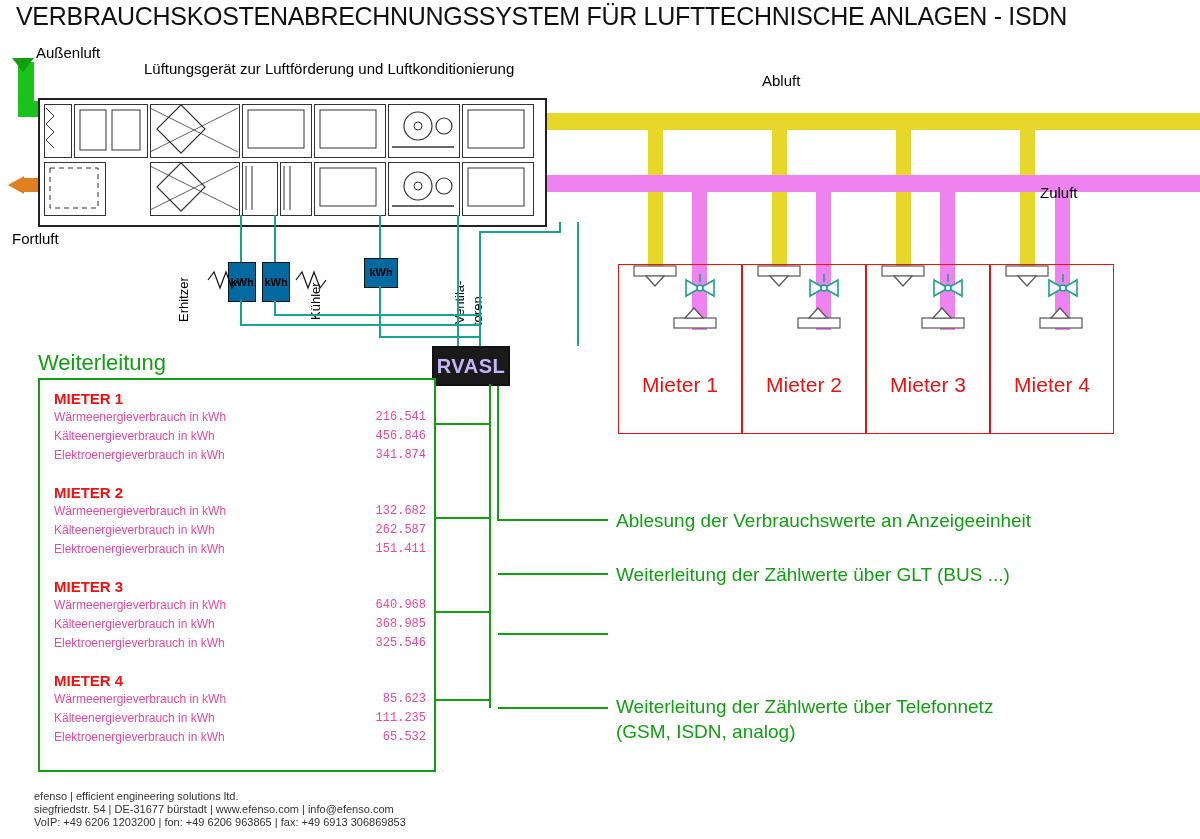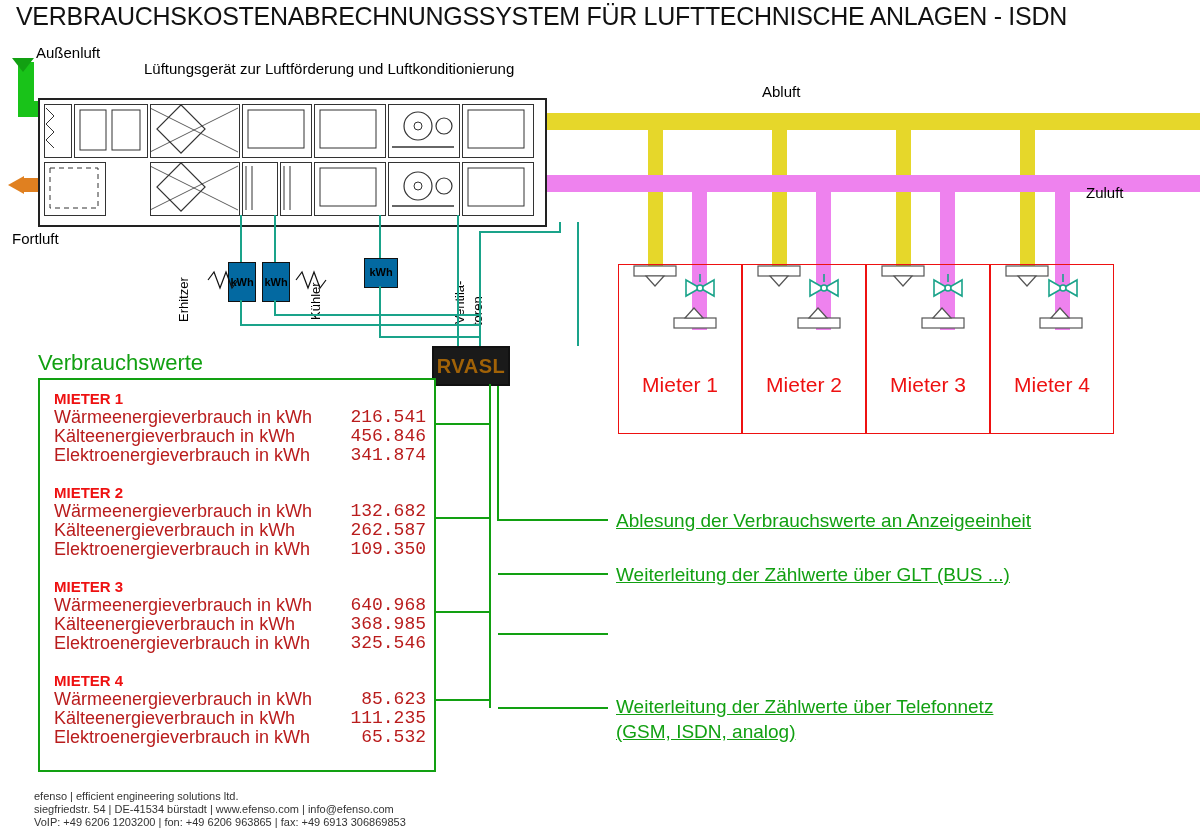--- a/index.html
+++ b/index.html
@@ -44,35 +44,35 @@
   }
 
   
   #anz-title{font-size:22px;color:#12a012;left:38px;top:350px;}
   #display-unit{
     left:38px;top:378px;width:398px;height:394px;
     border:2px solid #12a012;box-sizing:border-box;background:#fff;
   }
   .tenant-group{position:absolute;left:14px;width:372px;}
   .tenant-head{color:#e11;font-weight:bold;font-size:15px;margin-bottom:1px;}
-  .row{display:flex;justify-content:space-between;color:#b91c1c;font-size:18px;line-height:19px;}
+  .row{display:flex;justify-content:space-between;color:#ec4899;font-size:12px;line-height:19px;}
   .row .v{font-variant-numeric:tabular-nums;font-family:Liberation Mono, monospace;}
 
   
   #rvasl{
     left:432px;top:346px;width:78px;height:40px;
     background:#1a1a1a;border:2px solid #111;box-sizing:border-box;
   }
   #rvasl span{
     display:block;text-align:center;line-height:36px;
-    color:#a16207;font-weight:bold;font-size:20px;letter-spacing:.5px;
-  }
-
-  
-  .note{color:#12a012;font-size:19px;line-height:25px;white-space:nowrap;text-decoration:underline;}
+    color:#c4b5fd;font-weight:bold;font-size:20px;letter-spacing:.5px;
+  }
+
+  
+  .note{color:#12a012;font-size:19px;line-height:25px;white-space:nowrap;}
 
   
   .kwh{
     position:absolute;border:1.5px solid #111;background:#0369a1;
     font-size:11px;font-weight:bold;text-align:center;
   }
 
   
   #footer{left:34px;top:790px;font-size:11px;color:#333;line-height:13px;}
 
@@ -155,22 +155,22 @@
     <rect x="208" y="10" width="56" height="38" fill="none" stroke="#333" stroke-width="1"></rect>
     <rect x="280" y="10" width="56" height="38" fill="none" stroke="#333" stroke-width="1"></rect>
     <rect x="280" y="68" width="56" height="38" fill="none" stroke="#333" stroke-width="1"></rect>
     <rect x="428" y="10" width="56" height="38" fill="none" stroke="#333" stroke-width="1"></rect>
     <rect x="428" y="68" width="56" height="38" fill="none" stroke="#333" stroke-width="1"></rect>
   </svg>
 </div>
 
 <div class="abs lbl" style="left:36px;top:44px;text-align:right;">Außenluft</div>
 <div class="abs lbl" style="left:144px;top:60px;">Lüftungsgerät zur Luftförderung und Luftkonditionierung</div>
-<div class="abs lbl" style="left:762px;top:83px;">Abluft</div>
-<div class="abs lbl" style="left:1086px;top:184px;">Zuluft</div>
+<div class="abs lbl" style="left:762px;top:72px;">Abluft</div>
+<div class="abs lbl" style="left:1040px;top:184px;">Zuluft</div>
 <div class="abs lbl" style="left:12px;top:230px;">Fortluft</div>
 
 <div class="abs lbl-sm vert" style="left:176px;top:252px;height:70px;">Erhitzer</div>
 <div class="abs lbl-sm vert" style="left:308px;top:256px;height:64px;">Kühler</div>
 <div class="abs lbl-sm vert" style="left:452px;top:256px;height:68px;">Ventila-</div>
 <div class="abs lbl-sm vert" style="left:470px;top:276px;height:50px;">toren</div>
 
 <div class="abs kwh" style="left:228px;top:262px;width:26px;height:38px;">
   <span style="display:block;margin-top:13px;">kWh</span>
 </div>
@@ -267,21 +267,21 @@
         <circle cx="14" cy="8" r="3" fill="#fff"></circle>
         <line x1="14" y1="2" x2="14" y2="-6"></line>
       </g>
   </g>
 </svg>
 
 <div class="abs" id="rvasl">
   <span>RVASL</span>
 </div>
 
-<div class="abs" id="anz-title">Verbrauchswerte</div>
+<div class="abs" id="anz-title">Weiterleitung</div>
 
 <div class="abs" id="display-unit">
 
   <div class="tenant-group" style="top:10px;">
     <div class="tenant-head">MIETER 1</div>
     <div class="row">
         <span>Wärmeenergieverbrauch in kWh</span>
         <span class="v">216.541</span>
       </div>
     <div class="row">
@@ -299,21 +299,21 @@
     <div class="row">
         <span>Wärmeenergieverbrauch in kWh</span>
         <span class="v">132.682</span>
       </div>
     <div class="row">
         <span>Kälteenergieverbrauch in kWh</span>
         <span class="v">262.587</span>
       </div>
     <div class="row">
         <span>Elektroenergieverbrauch in kWh</span>
-        <span class="v">109.350</span>
+        <span class="v">151.411</span>
       </div>
   </div>
 
   <div class="tenant-group" style="top:198px;">
     <div class="tenant-head">MIETER 3</div>
     <div class="row">
         <span>Wärmeenergieverbrauch in kWh</span>
         <span class="v">640.968</span>
       </div>
     <div class="row">
@@ -370,15 +370,15 @@
 </div>
 <div class="abs note" style="left:616px;top:622px;">
 </div>
 <div class="abs note" style="left:616px;top:694px;">
   <div>Weiterleitung der Zählwerte über Telefonnetz</div>
   <div>(GSM, ISDN, analog)</div>
 </div>
 
 <div class="abs" id="footer">
   <div>efenso | efficient engineering solutions ltd.</div>
-  <div>siegfriedstr. 54 | DE-41534 bürstadt | www.efenso.com | info@efenso.com</div>
+  <div>siegfriedstr. 54 | DE-31677 bürstadt | www.efenso.com | info@efenso.com</div>
   <div>VoIP: +49 6206 1203200 | fon: +49 6206 963865 | fax: +49 6913 306869853</div>
 </div>
 
 </body></html>

